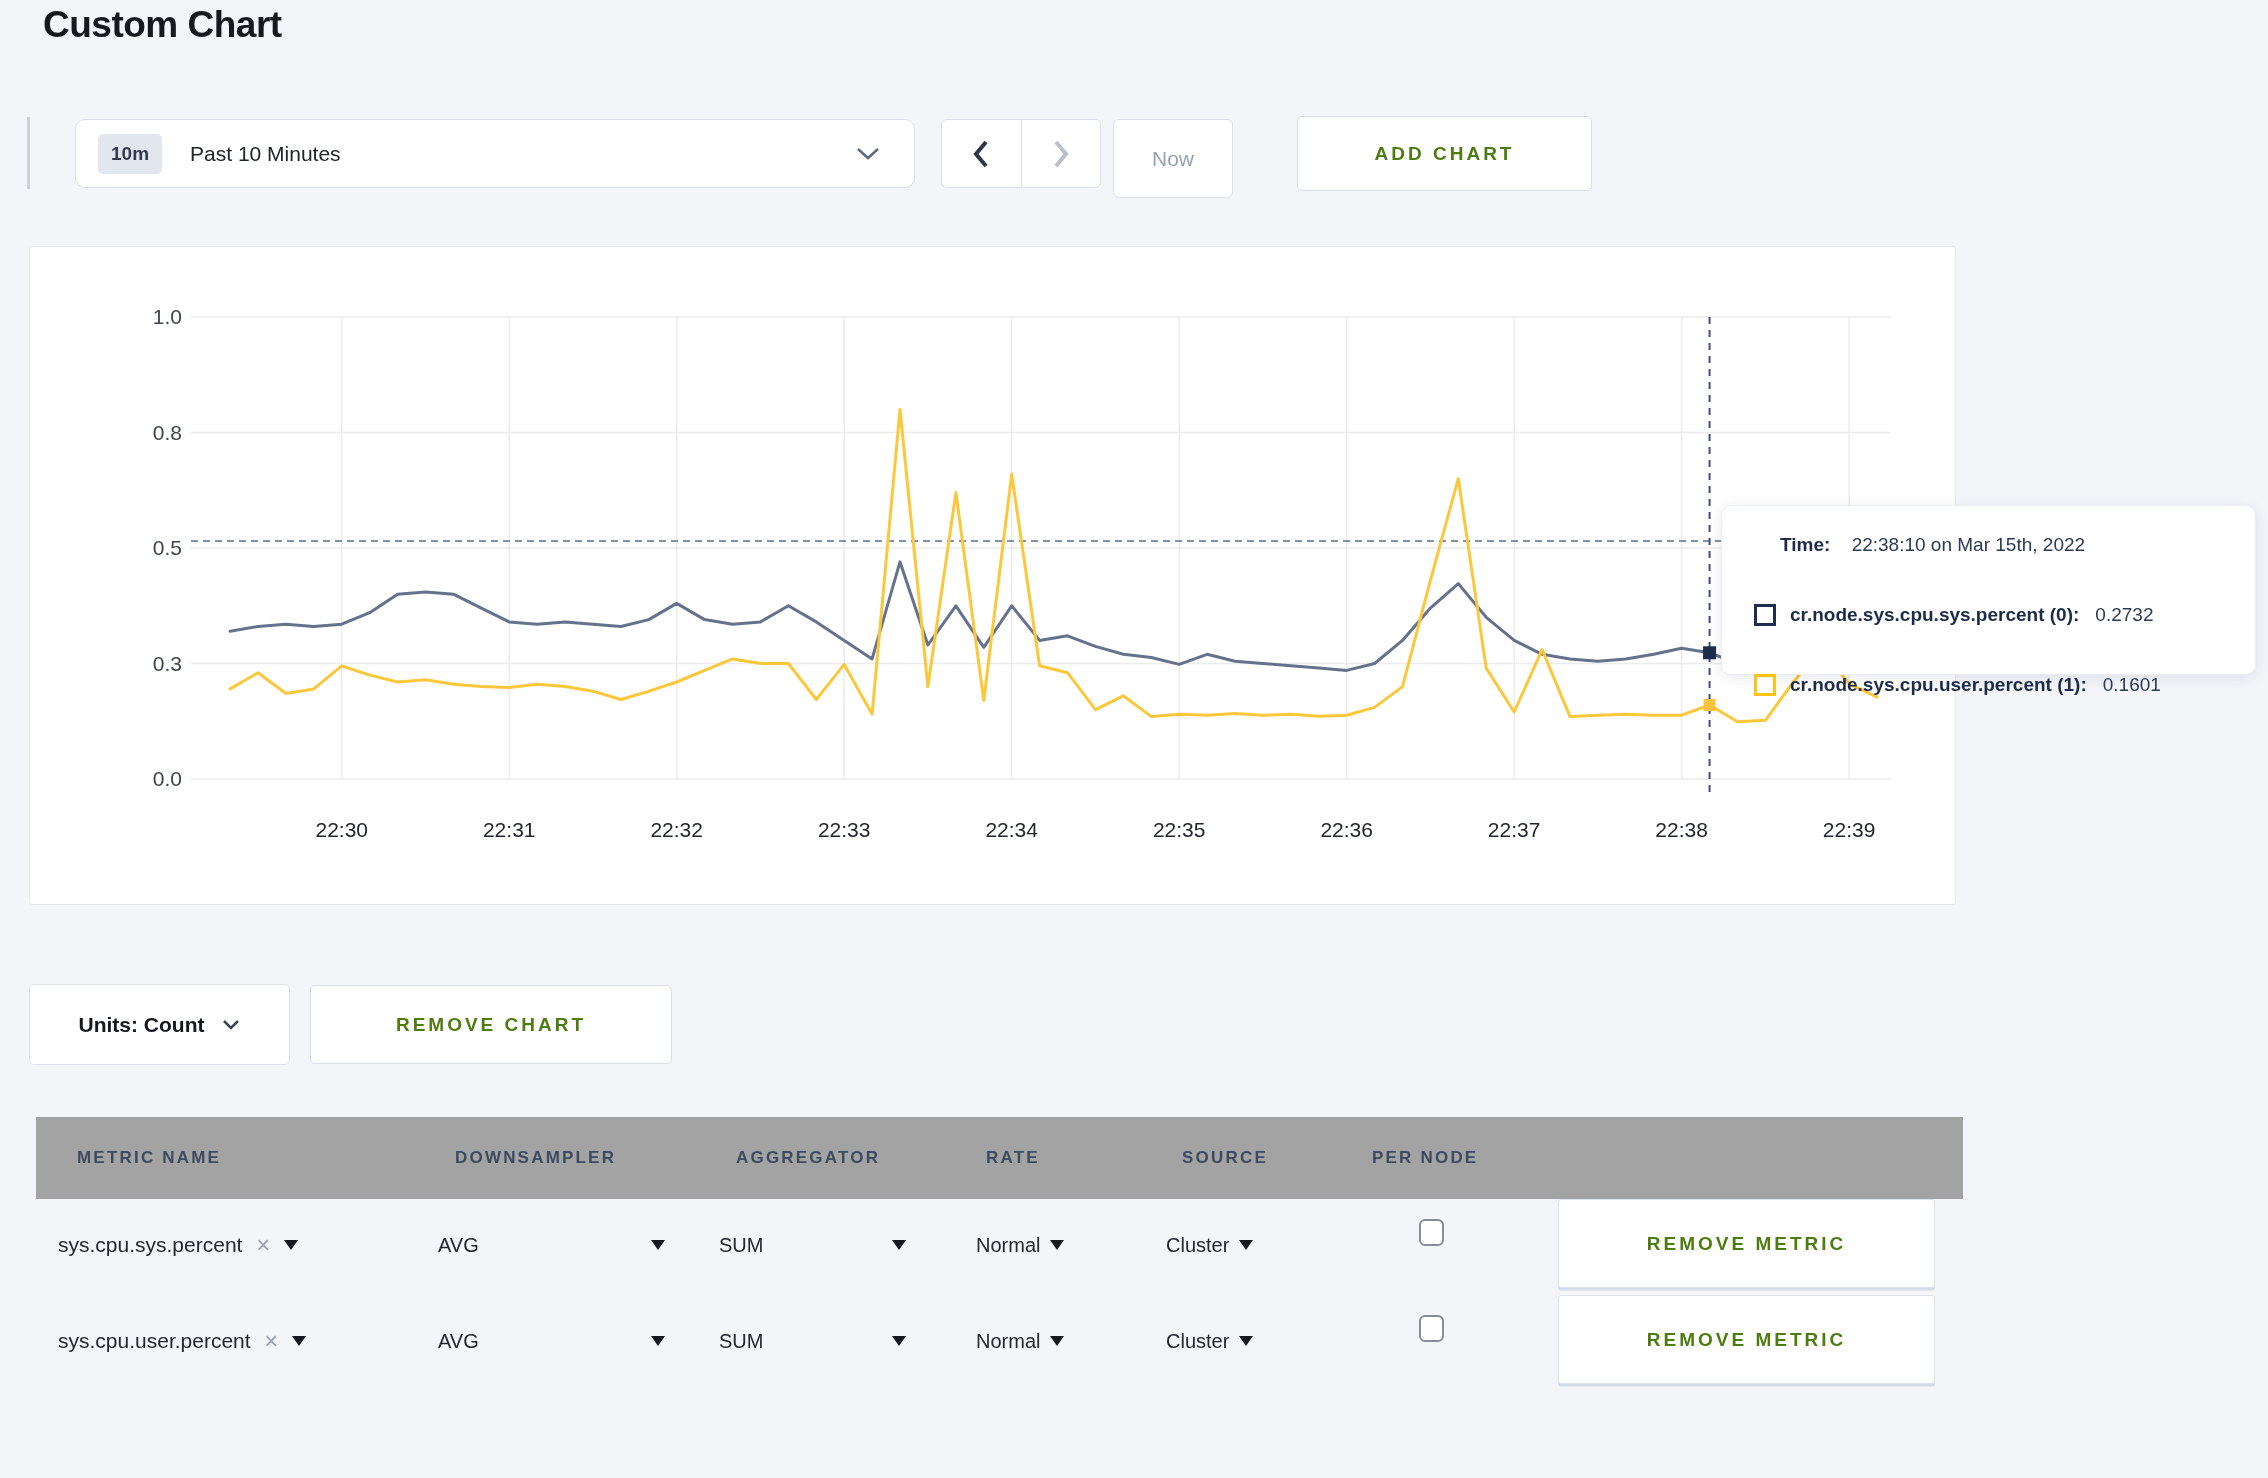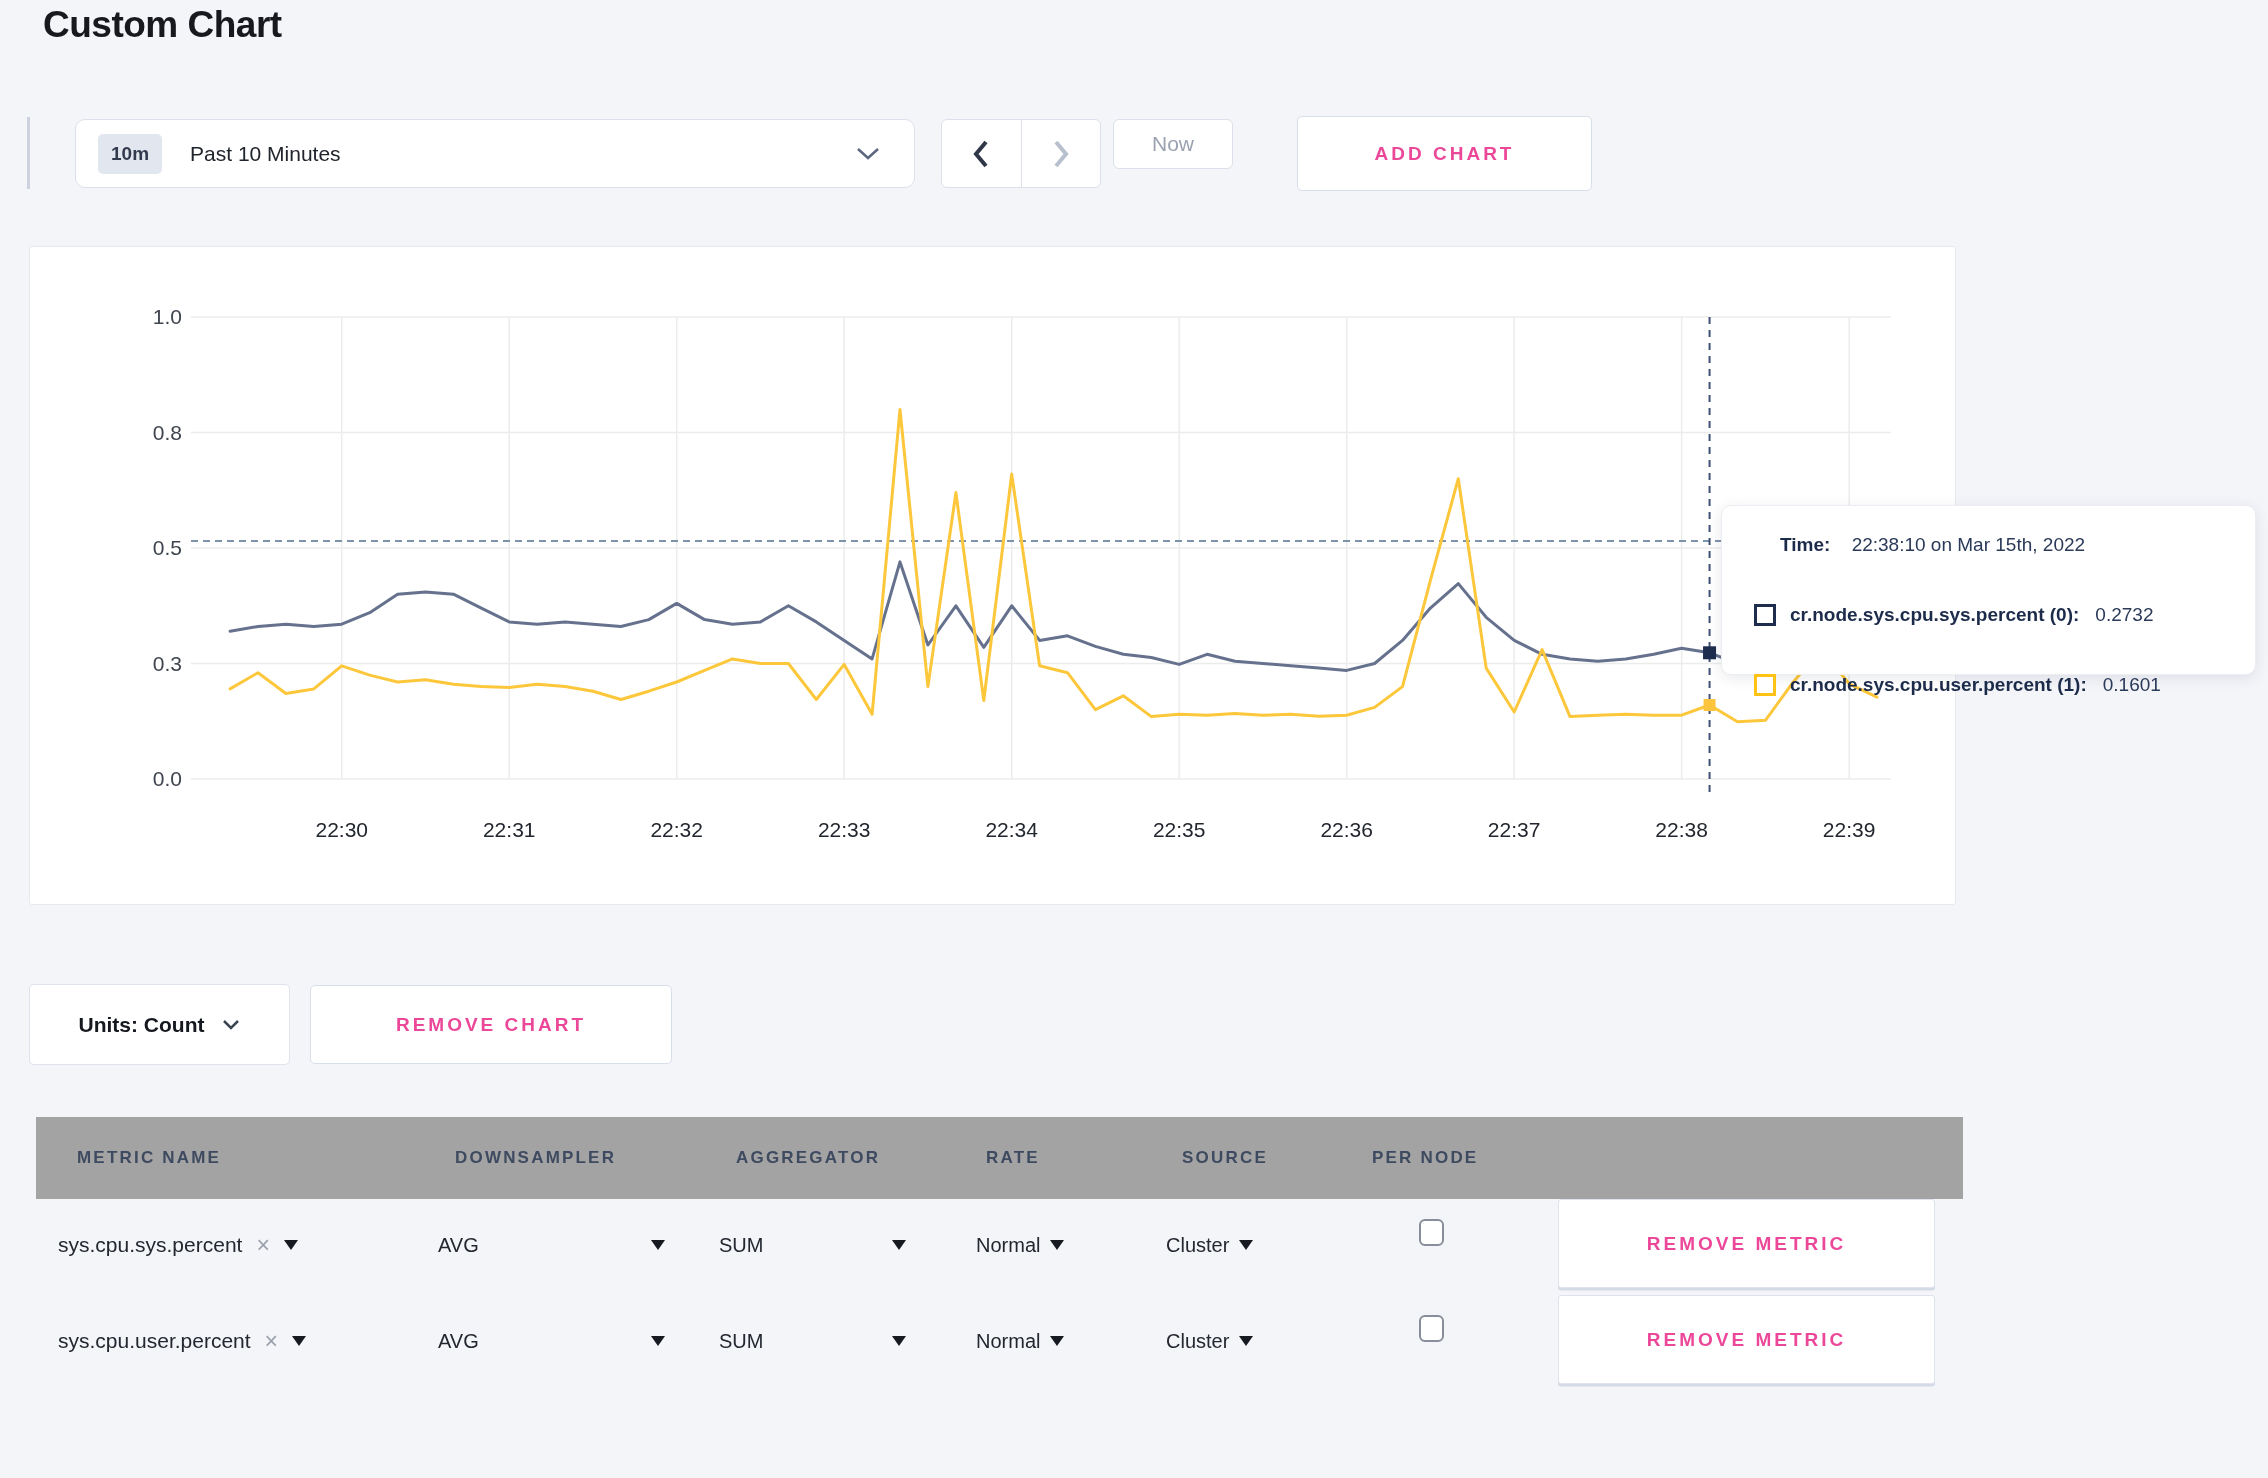--- a/index.html
+++ b/index.html
@@ -19,25 +19,25 @@
   .dd-chev{margin-left:auto;margin-right:34px;width:24px;height:14px;stroke:#5d6880;
            stroke-width:2.5;fill:none;}
   .pager{position:absolute;left:941px;top:119px;width:160px;height:69px;background:#fff;
          border:1.5px solid #dce0ea;border-radius:6px;box-sizing:border-box;display:flex;}
   .pager-btn{flex:1;display:flex;align-items:center;justify-content:center;background:none;
              border:none;cursor:pointer;padding:0;}
   .pager-btn.prev{border-right:1.5px solid #dce0ea;}
   .pager-btn svg{width:16px;height:28px;fill:none;stroke-width:4;}
   .pager-btn.prev svg{stroke:#2e3647;}
   .pager-btn.next svg{stroke:#b9c0cd;}
-  .now-btn{position:absolute;left:1113px;top:119px;width:120px;height:50px;background:#fff;
+  .now-btn{position:absolute;left:1113px;top:119px;width:120px;height:79px;background:#fff;
            border:1.5px solid #dce0ea;border-radius:6px;box-sizing:border-box;
            font-family:inherit;font-size:21px;color:#9aa2b1;cursor:default;}
   .blue-btn{background:#fff;border:1.5px solid #d8deea;border-radius:5px;box-sizing:border-box;
-            font-family:inherit;color:#ec4899;font-weight:700;letter-spacing:3px;
+            font-family:inherit;color:#4d7c0f;font-weight:700;letter-spacing:3px;
             font-size:19px;cursor:pointer;display:flex;align-items:center;justify-content:center;}
   .addchart-btn{position:absolute;left:1297px;top:116px;width:295px;height:75px;}
 
   
   .chart-panel{position:absolute;left:29px;top:246px;width:1927px;height:659px;background:#fff;
                border:1.5px solid #e8e9ef;border-radius:3px;box-sizing:border-box;}
   #plot{position:absolute;left:0;top:0;width:100%;height:100%;}
   #plot svg{display:block;}
   #plot text{font-family:"Liberation Sans",sans-serif;}
 

